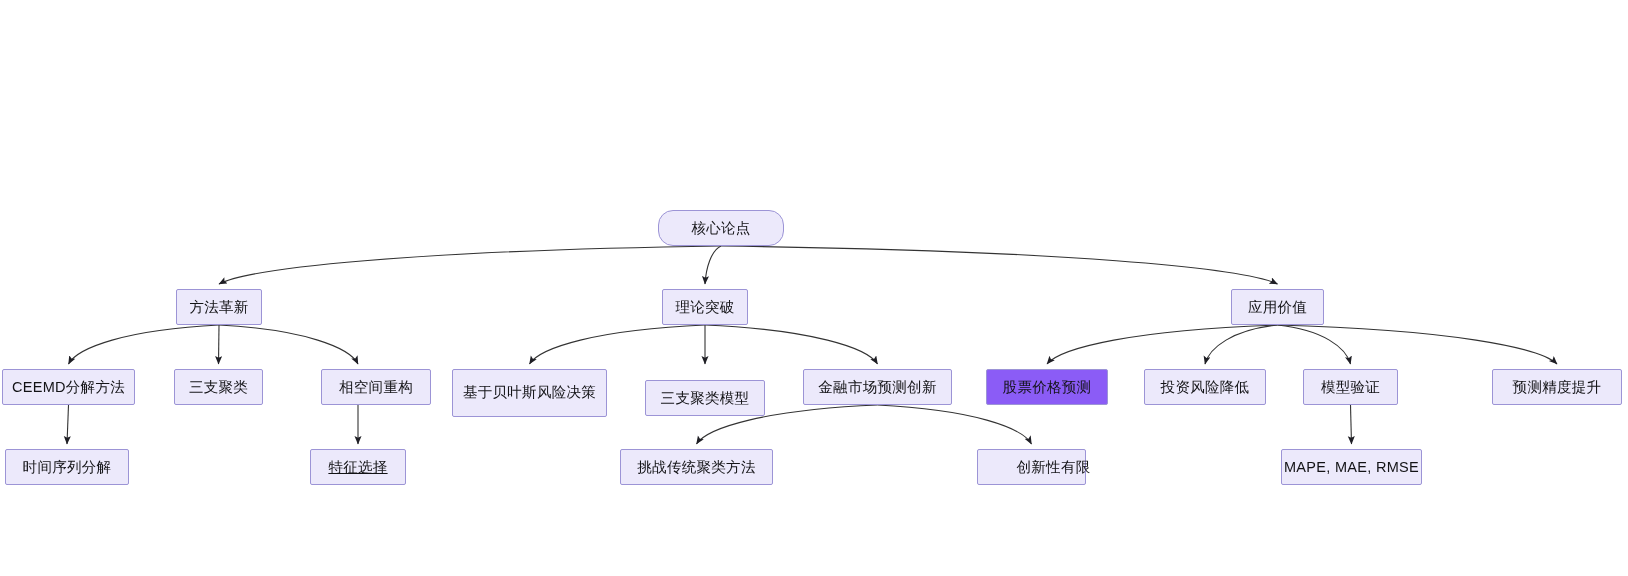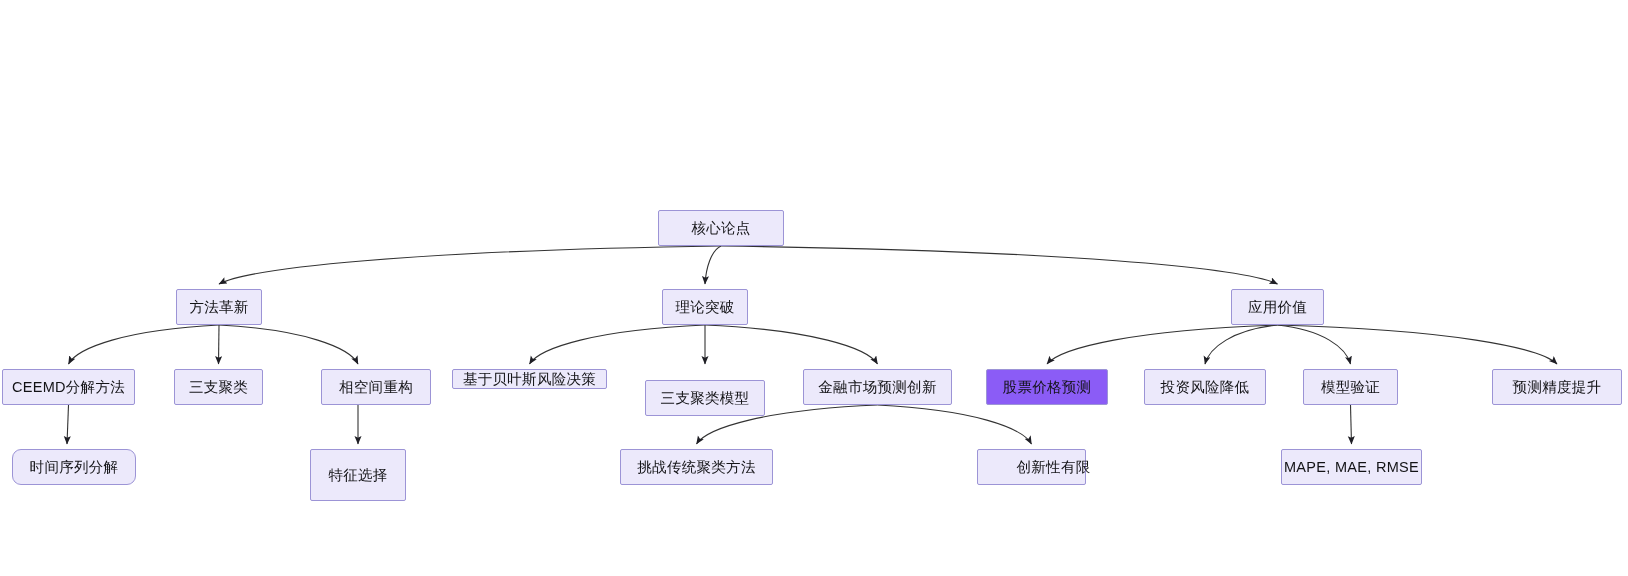--- a/index.html
+++ b/index.html
@@ -70,66 +70,66 @@
         <path d="M1277.5,325 C1322.76,329.68 1346.12,347.62 1350.5,364" fill="none" stroke="#333333" stroke-width="1.1" marker-end="url(#arrowhead)"></path>
         <path d="M1277.5,325 C1450.79,329.68 1540.23,347.62 1557,364" fill="none" stroke="#333333" stroke-width="1.1" marker-end="url(#arrowhead)"></path>
         <path d="M68.5,405 L67,444" fill="none" stroke="#333333" stroke-width="1.1" marker-end="url(#arrowhead)"></path>
         <path d="M358,405 L358,444" fill="none" stroke="#333333" stroke-width="1.1" marker-end="url(#arrowhead)"></path>
         <path d="M877.5,405 C765.28,409.68 707.36,427.62 696.5,444" fill="none" stroke="#333333" stroke-width="1.1" marker-end="url(#arrowhead)"></path>
         <path d="M877.5,405 C972.98,409.68 1022.26,427.62 1031.5,444" fill="none" stroke="#333333" stroke-width="1.1" marker-end="url(#arrowhead)"></path>
         <path d="M1350.5,405 L1351.5,444" fill="none" stroke="#333333" stroke-width="1.1" marker-end="url(#arrowhead)"></path>
       </g>
   </svg>
   <div id="node-layer">
-      <div class="node" style="left: 658px; top: 210px; width: 126px; height: 36px; background: rgb(236, 233, 251); border-color: rgb(156, 148, 214);">
+      <div class="node" style="left: 658px; top: 210px; width: 126px; height: 36px; background: rgb(236, 233, 251); border-color: rgb(156, 148, 214); border-radius: 15px;">
         <span class="node-label">核心论点</span>
       </div>
       <div class="node" style="left: 176px; top: 289px; width: 86px; height: 36px; background: rgb(236, 233, 251); border-color: rgb(156, 148, 214);">
         <span class="node-label">方法革新</span>
       </div>
       <div class="node" style="left: 662px; top: 289px; width: 86px; height: 36px; background: rgb(236, 233, 251); border-color: rgb(156, 148, 214);">
         <span class="node-label">理论突破</span>
       </div>
       <div class="node" style="left: 1231px; top: 289px; width: 93px; height: 36px; background: rgb(236, 233, 251); border-color: rgb(156, 148, 214);">
         <span class="node-label">应用价值</span>
       </div>
       <div class="node" style="left: 2px; top: 369px; width: 133px; height: 36px; background: rgb(236, 233, 251); border-color: rgb(156, 148, 214);">
         <span class="node-label">CEEMD分解方法</span>
       </div>
       <div class="node" style="left: 174px; top: 369px; width: 89px; height: 36px; background: rgb(236, 233, 251); border-color: rgb(156, 148, 214);">
         <span class="node-label">三支聚类</span>
       </div>
       <div class="node" style="left: 321px; top: 369px; width: 110px; height: 36px; background: rgb(236, 233, 251); border-color: rgb(156, 148, 214);">
         <span class="node-label">相空间重构</span>
       </div>
-      <div class="node" style="left: 452px; top: 369px; width: 155px; height: 20px; background: rgb(236, 233, 251); border-color: rgb(156, 148, 214);">
+      <div class="node" style="left: 452px; top: 369px; width: 155px; height: 48px; background: rgb(236, 233, 251); border-color: rgb(156, 148, 214); font-family: Liberation Mono, monospace;">
         <span class="node-label">基于贝叶斯风险决策</span>
       </div>
       <div class="node" style="left: 645px; top: 380px; width: 120px; height: 36px; background: rgb(236, 233, 251); border-color: rgb(156, 148, 214);">
         <span class="node-label">三支聚类模型</span>
       </div>
       <div class="node" style="left: 803px; top: 369px; width: 149px; height: 36px; background: rgb(236, 233, 251); border-color: rgb(156, 148, 214);">
         <span class="node-label">金融市场预测创新</span>
       </div>
       <div class="node" style="left: 986px; top: 369px; width: 122px; height: 36px; background: #8b5cf6; border-color: rgb(156, 148, 214);">
         <span class="node-label">股票价格预测</span>
       </div>
       <div class="node" style="left: 1144px; top: 369px; width: 122px; height: 36px; background: rgb(236, 233, 251); border-color: rgb(156, 148, 214); font-family: Liberation Serif, serif;">
         <span class="node-label">投资风险降低</span>
       </div>
       <div class="node" style="left: 1303px; top: 369px; width: 95px; height: 36px; background: rgb(236, 233, 251); border-color: rgb(156, 148, 214);">
         <span class="node-label">模型验证</span>
       </div>
       <div class="node" style="left: 1492px; top: 369px; width: 130px; height: 36px; background: rgb(236, 233, 251); border-color: rgb(156, 148, 214);">
         <span class="node-label">预测精度提升</span>
       </div>
-      <div class="node" style="left: 12px; top: 449px; width: 124px; height: 36px; background: rgb(236, 233, 251); border-color: rgb(156, 148, 214); border-radius: 9px;">
+      <div class="node" style="left: 5px; top: 449px; width: 124px; height: 36px; background: rgb(236, 233, 251); border-color: rgb(156, 148, 214);">
         <span class="node-label">时间序列分解</span>
       </div>
-      <div class="node" style="left: 310px; top: 449px; width: 96px; height: 52px; background: rgb(236, 233, 251); border-color: rgb(156, 148, 214);">
+      <div class="node" style="left: 310px; top: 449px; width: 96px; height: 36px; background: rgb(236, 233, 251); border-color: rgb(156, 148, 214); text-decoration: underline;">
         <span class="node-label">特征选择</span>
       </div>
       <div class="node" style="left: 620px; top: 449px; width: 153px; height: 36px; background: rgb(236, 233, 251); border-color: rgb(156, 148, 214);">
         <span class="node-label">挑战传统聚类方法</span>
       </div>
       <div class="node" style="left: 977px; top: 449px; width: 109px; height: 36px; background: rgb(236, 233, 251); border-color: rgb(156, 148, 214); padding-left: 44px;">
         <span class="node-label">创新性有限</span>
       </div>
       <div class="node" style="left: 1281px; top: 449px; width: 141px; height: 36px; background: rgb(236, 233, 251); border-color: rgb(156, 148, 214);">
         <span class="node-label">MAPE, MAE, RMSE</span>

